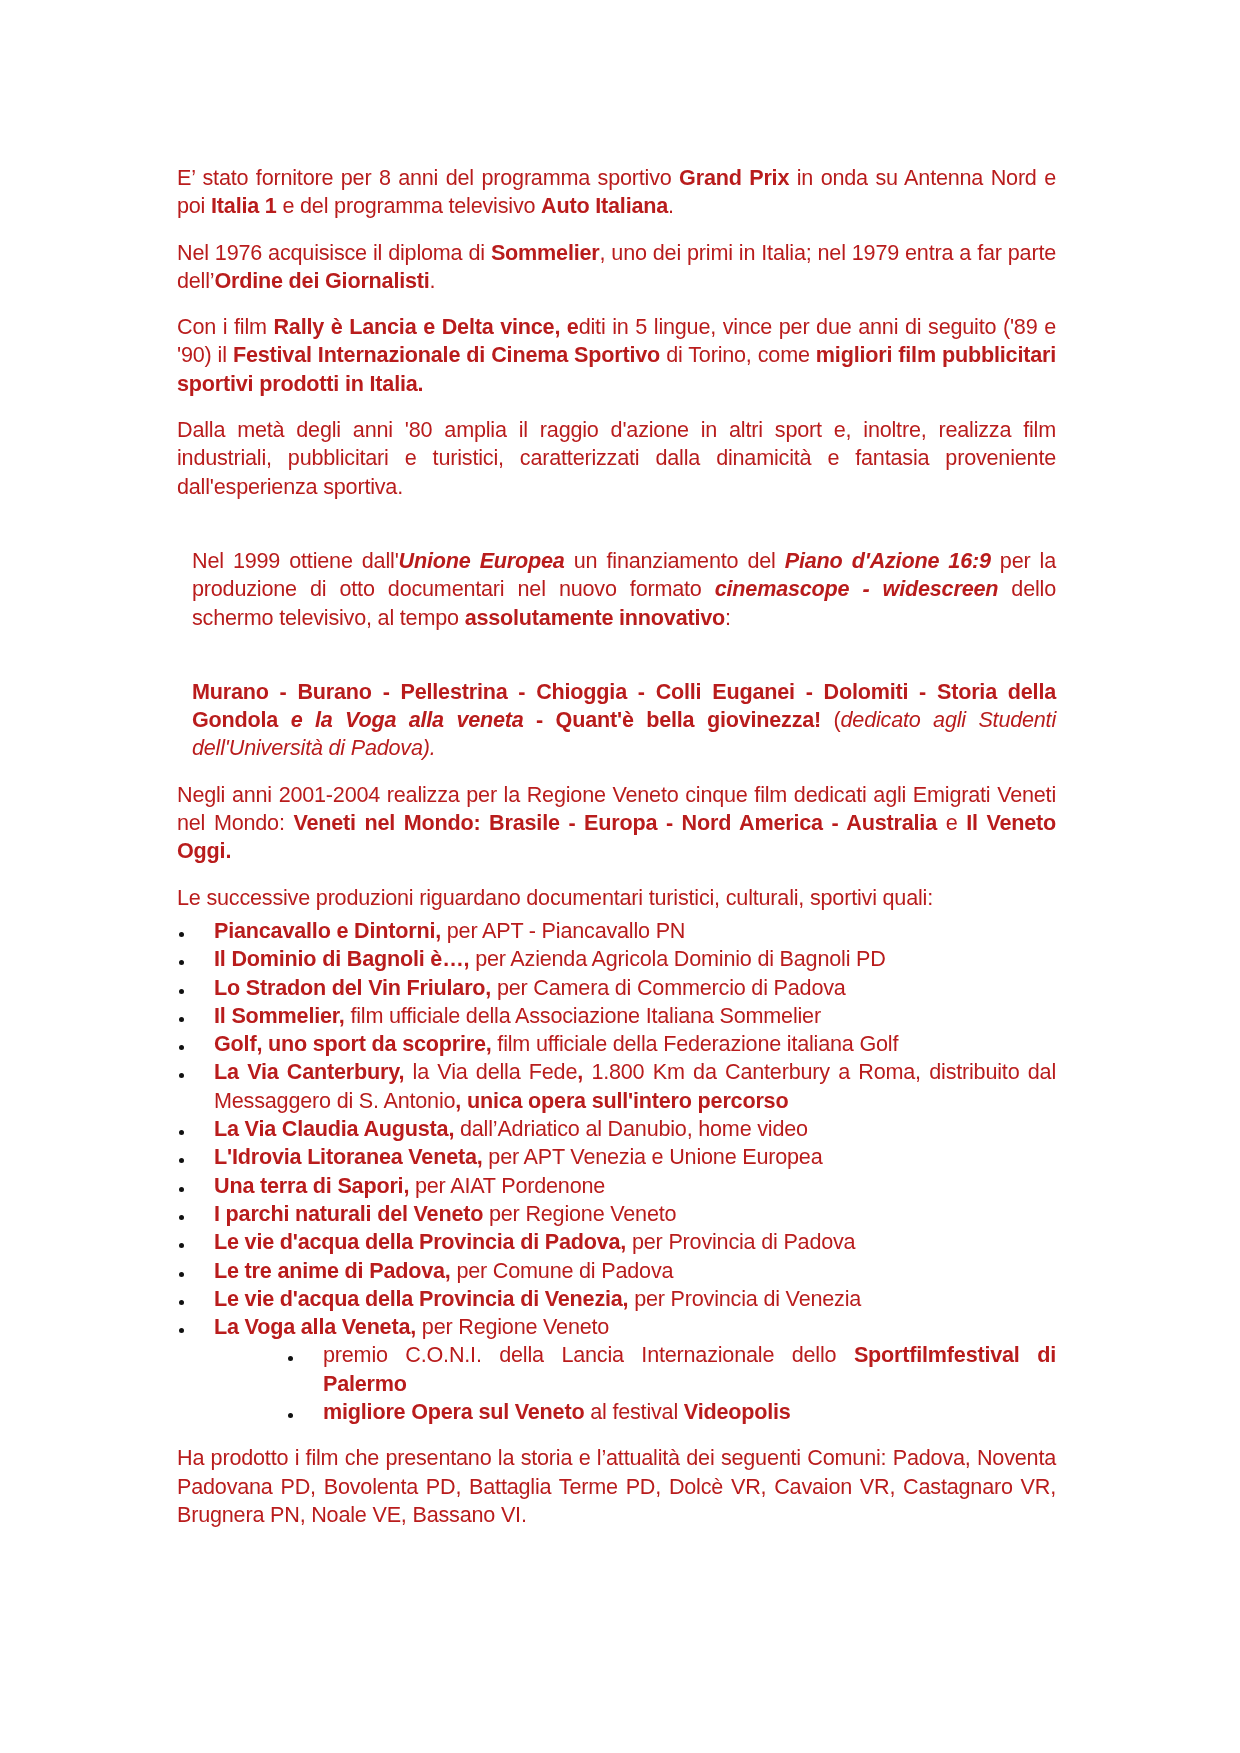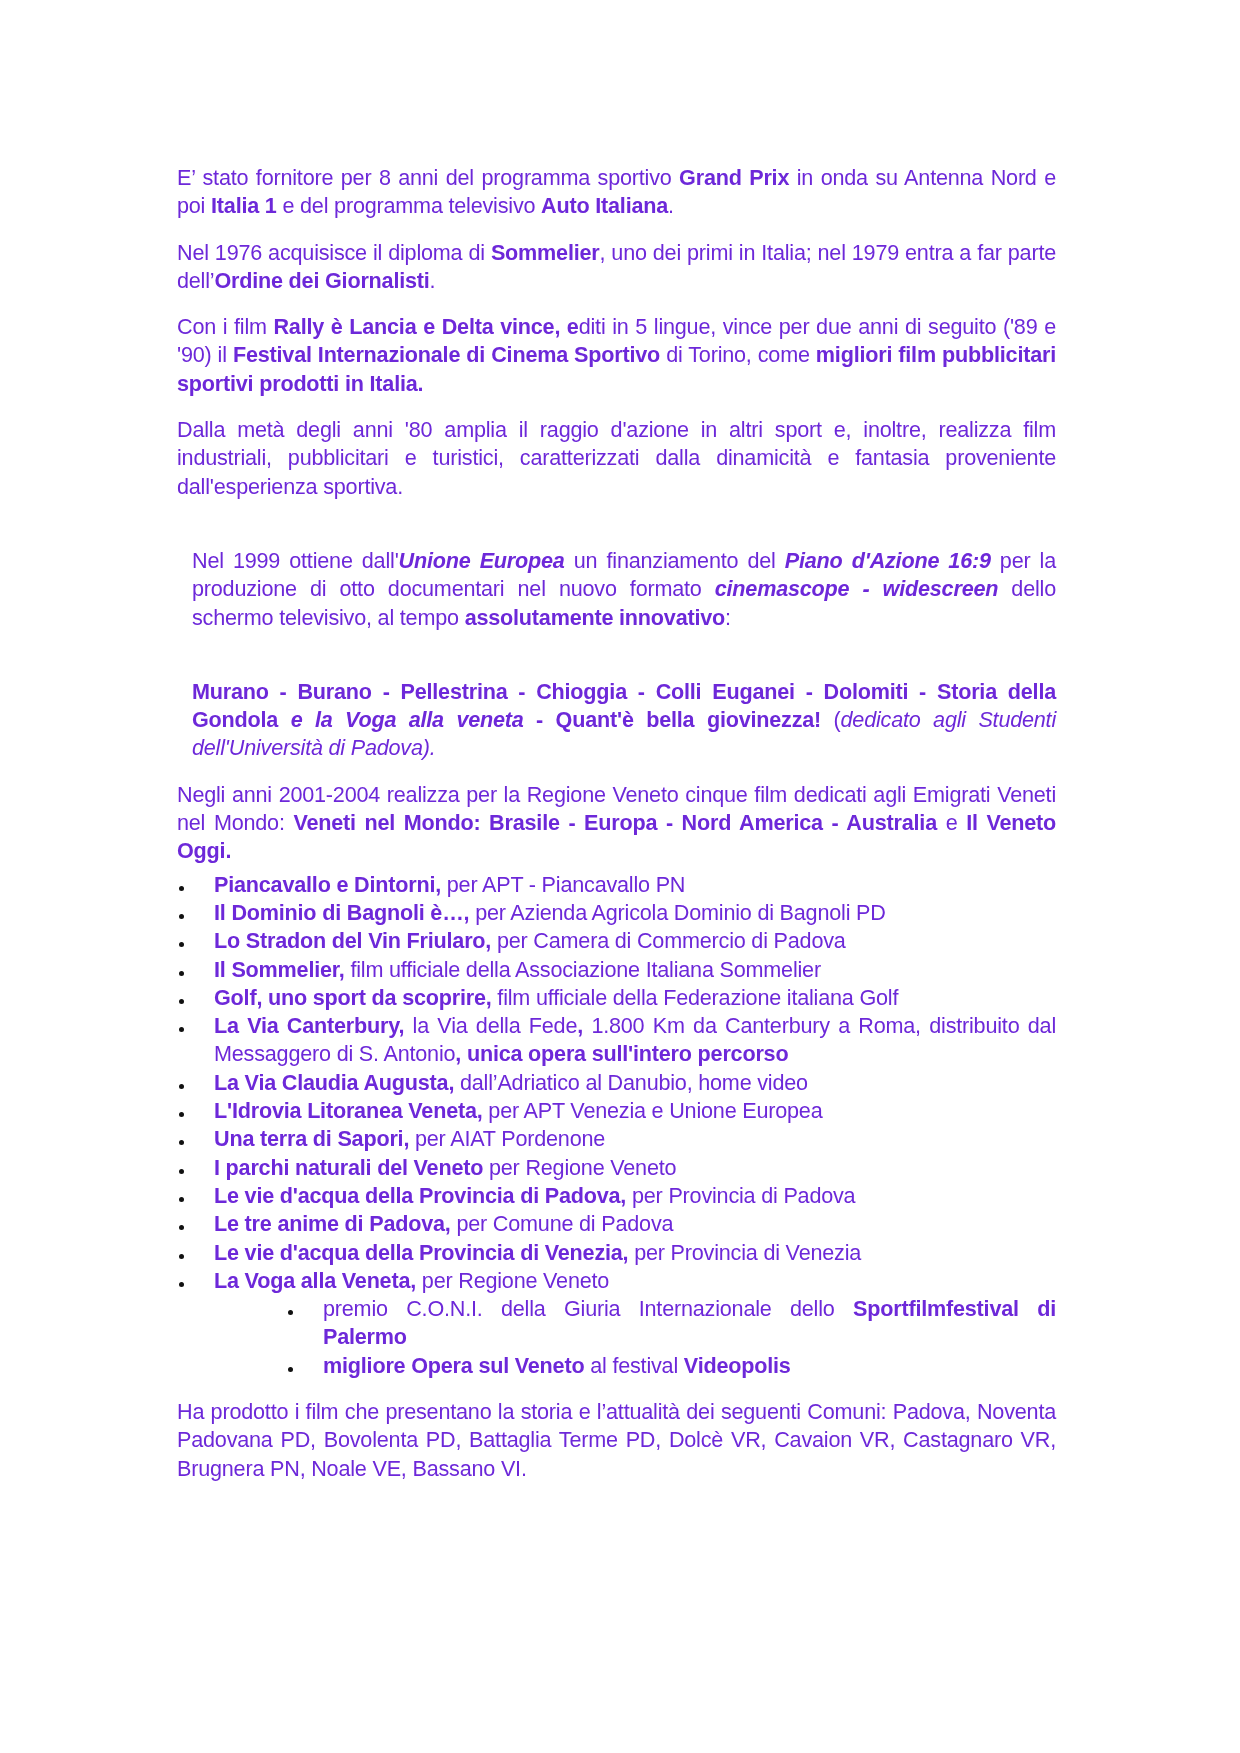--- a/index.html
+++ b/index.html
@@ -1,20 +1,20 @@
 <!DOCTYPE html>
 <html><head>
   <meta charset="utf-8">
   <style>
     html, body { margin: 0; padding: 0; background: #ffffff; }
     body { width: 1240px; height: 1753px; position: relative; overflow: hidden; }
     .page {
       position: absolute; left: 177px; top: 164px; width: 879px;
       font-family: "Liberation Sans", sans-serif;
-      font-size: 21.6px; line-height: 28.3px; color: #6d28d9;
+      font-size: 21.6px; line-height: 28.3px; color: #b91c1c;
       letter-spacing: -0.2px;
     }
     p { margin: 0; text-align: justify; text-align-last: left; }
     .gap-s { margin-top: 18px; }
     .gap-l { margin-top: 46px; margin-left: 15px; }
     b { font-weight: bold; }
     ul.list { list-style: none; margin: 5px 0 0 0; padding: 0; }
     ul.list li { position: relative; padding-left: 37px; text-align: justify; text-align-last: left; }
     ul.list li .bullet { position: absolute; left: 0; top: 0; width: 37px; }
     ul.list li .bullet::before { content: ""; position: absolute; left: 2px; top: 15px; width: 5px; height: 5px; border-radius: 50%; background: #111; }
@@ -25,33 +25,34 @@
 <body>
 
 <div class="page">
   <p><span>E’ stato fornitore per 8 anni del programma sportivo </span><b>Grand Prix</b><span> in onda su Antenna Nord e poi </span><b>Italia 1</b><span> e del programma televisivo </span><b>Auto Italiana</b><span>.</span></p>
   <p class="gap-s"><span>Nel 1976 acquisisce il diploma di </span><b>Sommelier</b><span>, uno dei primi in Italia; nel 1979 entra a far parte dell’</span><b>Ordine dei Giornalisti</b><span>.</span></p>
   <p class="gap-s"><span>Con i film </span><b>Rally è Lancia e Delta vince, e</b><span>diti in 5 lingue, vince per due anni di seguito ('89 e '90) il </span><b>Festival Internazionale di Cinema Sportivo</b><span> di Torino, come </span><b>migliori film pubblicitari sportivi prodotti in Italia.</b></p>
   <p class="gap-s"><span>Dalla metà degli anni '80 amplia il raggio d'azione in altri sport e, inoltre, realizza film industriali, pubblicitari e turistici, caratterizzati dalla dinamicità e fantasia proveniente dall'esperienza sportiva.</span></p>
   <p class="gap-l"><span>Nel 1999 ottiene dall'</span><b style="font-style: italic;">Unione Europea</b><span> un finanziamento del </span><b style="font-style: italic;">Piano d'Azione 16:9</b><span> per la produzione di otto documentari nel nuovo formato </span><b style="font-style: italic;">cinemascope - widescreen</b><span> dello schermo televisivo, al tempo </span><b>assolutamente innovativo</b><span>:</span></p>
   <p class="gap-l"><b>Murano - Burano - Pellestrina - Chioggia - Colli Euganei  - Dolomiti - Storia della Gondola </b><b style="font-style: italic;">e la Voga alla veneta</b><b> - Quant'è bella giovinezza!</b><span> (</span><i>dedicato agli Studenti dell'Università di Padova).</i></p>
   <p class="gap-s"><span>Negli anni 2001-2004 realizza per la Regione Veneto cinque film dedicati agli Emigrati Veneti nel Mondo: </span><b>Veneti nel Mondo: Brasile - Europa - Nord America - Australia</b><span> e </span><b>Il Veneto Oggi.</b></p>
+  <p class="gap-s"><span>Le successive produzioni riguardano documentari turistici, culturali, sportivi quali:</span></p>
   <ul class="list">
       <li><span class="bullet"></span><b>Piancavallo e Dintorni,</b><span> per APT - Piancavallo PN</span></li>
       <li><span class="bullet"></span><b>Il Dominio di Bagnoli è…,</b><span> per Azienda Agricola Dominio di Bagnoli PD</span></li>
       <li><span class="bullet"></span><b>Lo Stradon del Vin Friularo,</b><span> per Camera di Commercio di Padova</span></li>
       <li><span class="bullet"></span><b>Il Sommelier,</b><span> film ufficiale della Associazione Italiana Sommelier</span></li>
       <li><span class="bullet"></span><b>Golf, uno sport da scoprire,</b><span> film ufficiale della Federazione italiana Golf</span></li>
       <li><span class="bullet"></span><b>La Via Canterbury,</b><span> la Via della Fede</span><b>,</b><span> 1.800 Km da Canterbury a Roma, distribuito dal Messaggero di S. Antonio</span><b>, unica opera sull'intero percorso</b></li>
       <li><span class="bullet"></span><b>La Via Claudia Augusta,</b><span> dall’Adriatico al Danubio, home video</span></li>
       <li><span class="bullet"></span><b>L'Idrovia Litoranea Veneta,</b><span> per APT Venezia e Unione Europea</span></li>
       <li><span class="bullet"></span><b>Una terra di Sapori,</b><span> per AIAT Pordenone</span></li>
       <li><span class="bullet"></span><b>I parchi naturali del Veneto</b><span> per Regione Veneto</span></li>
       <li><span class="bullet"></span><b>Le vie d'acqua della Provincia di Padova,</b><span> per Provincia di Padova</span></li>
       <li><span class="bullet"></span><b>Le tre anime di Padova,</b><span> per Comune di Padova</span></li>
       <li><span class="bullet"></span><b>Le vie d'acqua della Provincia di Venezia,</b><span> per Provincia di Venezia</span></li>
       <li><span class="bullet"></span><b>La Voga alla Veneta,</b><span> per Regione Veneto</span><ul class="list sub" style="margin-top: 0px;">
-          <li><span class="bullet"></span><span>premio C.O.N.I. della Giuria Internazionale dello </span><b>Sportfilmfestival di Palermo</b></li>
+          <li><span class="bullet"></span><span>premio C.O.N.I. della Lancia Internazionale dello </span><b>Sportfilmfestival di Palermo</b></li>
           <li><span class="bullet"></span><b>migliore Opera sul Veneto</b><span> al festival </span><b>Videopolis</b></li>
         </ul></li>
     </ul>
   <p class="gap-s"><span>Ha prodotto i film che presentano la storia e l’attualità dei seguenti Comuni: Padova, Noventa Padovana PD, Bovolenta PD, Battaglia Terme PD, Dolcè VR, Cavaion VR, Castagnaro VR, Brugnera PN, Noale VE, Bassano VI.</span></p>
 </div>
 
 </body></html>

